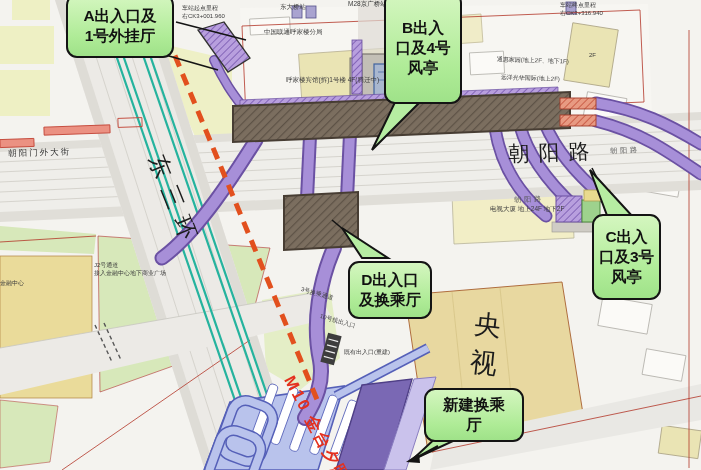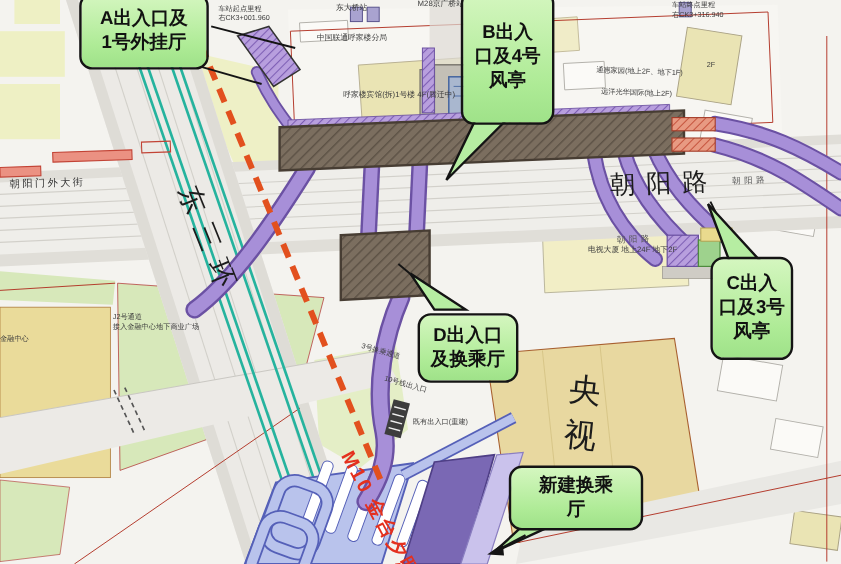--- a/index.html
+++ b/index.html
@@ -286,16 +286,16 @@
 <div class="callout" style="left:66px;top:-6px;width:108px;height:64px;">A出入口及
 1号外挂厅</div>
 <div class="callout" style="left:384px;top:-8px;width:78px;height:112px;">B出入
 口及4号
 风亭</div>
 <div class="callout" style="left:592px;top:214px;width:69px;height:86px;">C出入
 口及3号
 风亭</div>
 <div class="callout" style="left:348px;top:236px;width:84px;height:58px;margin-top:25px;">D出入口
 及换乘厅</div>
-<div class="callout" style="left:424px;top:388px;width:112px;height:54px;">新建换乘
+<div class="callout" style="left:424px;top:388px;width:100px;height:54px;">新建换乘
 厅</div>
 
 </div>
 
 </body></html>

